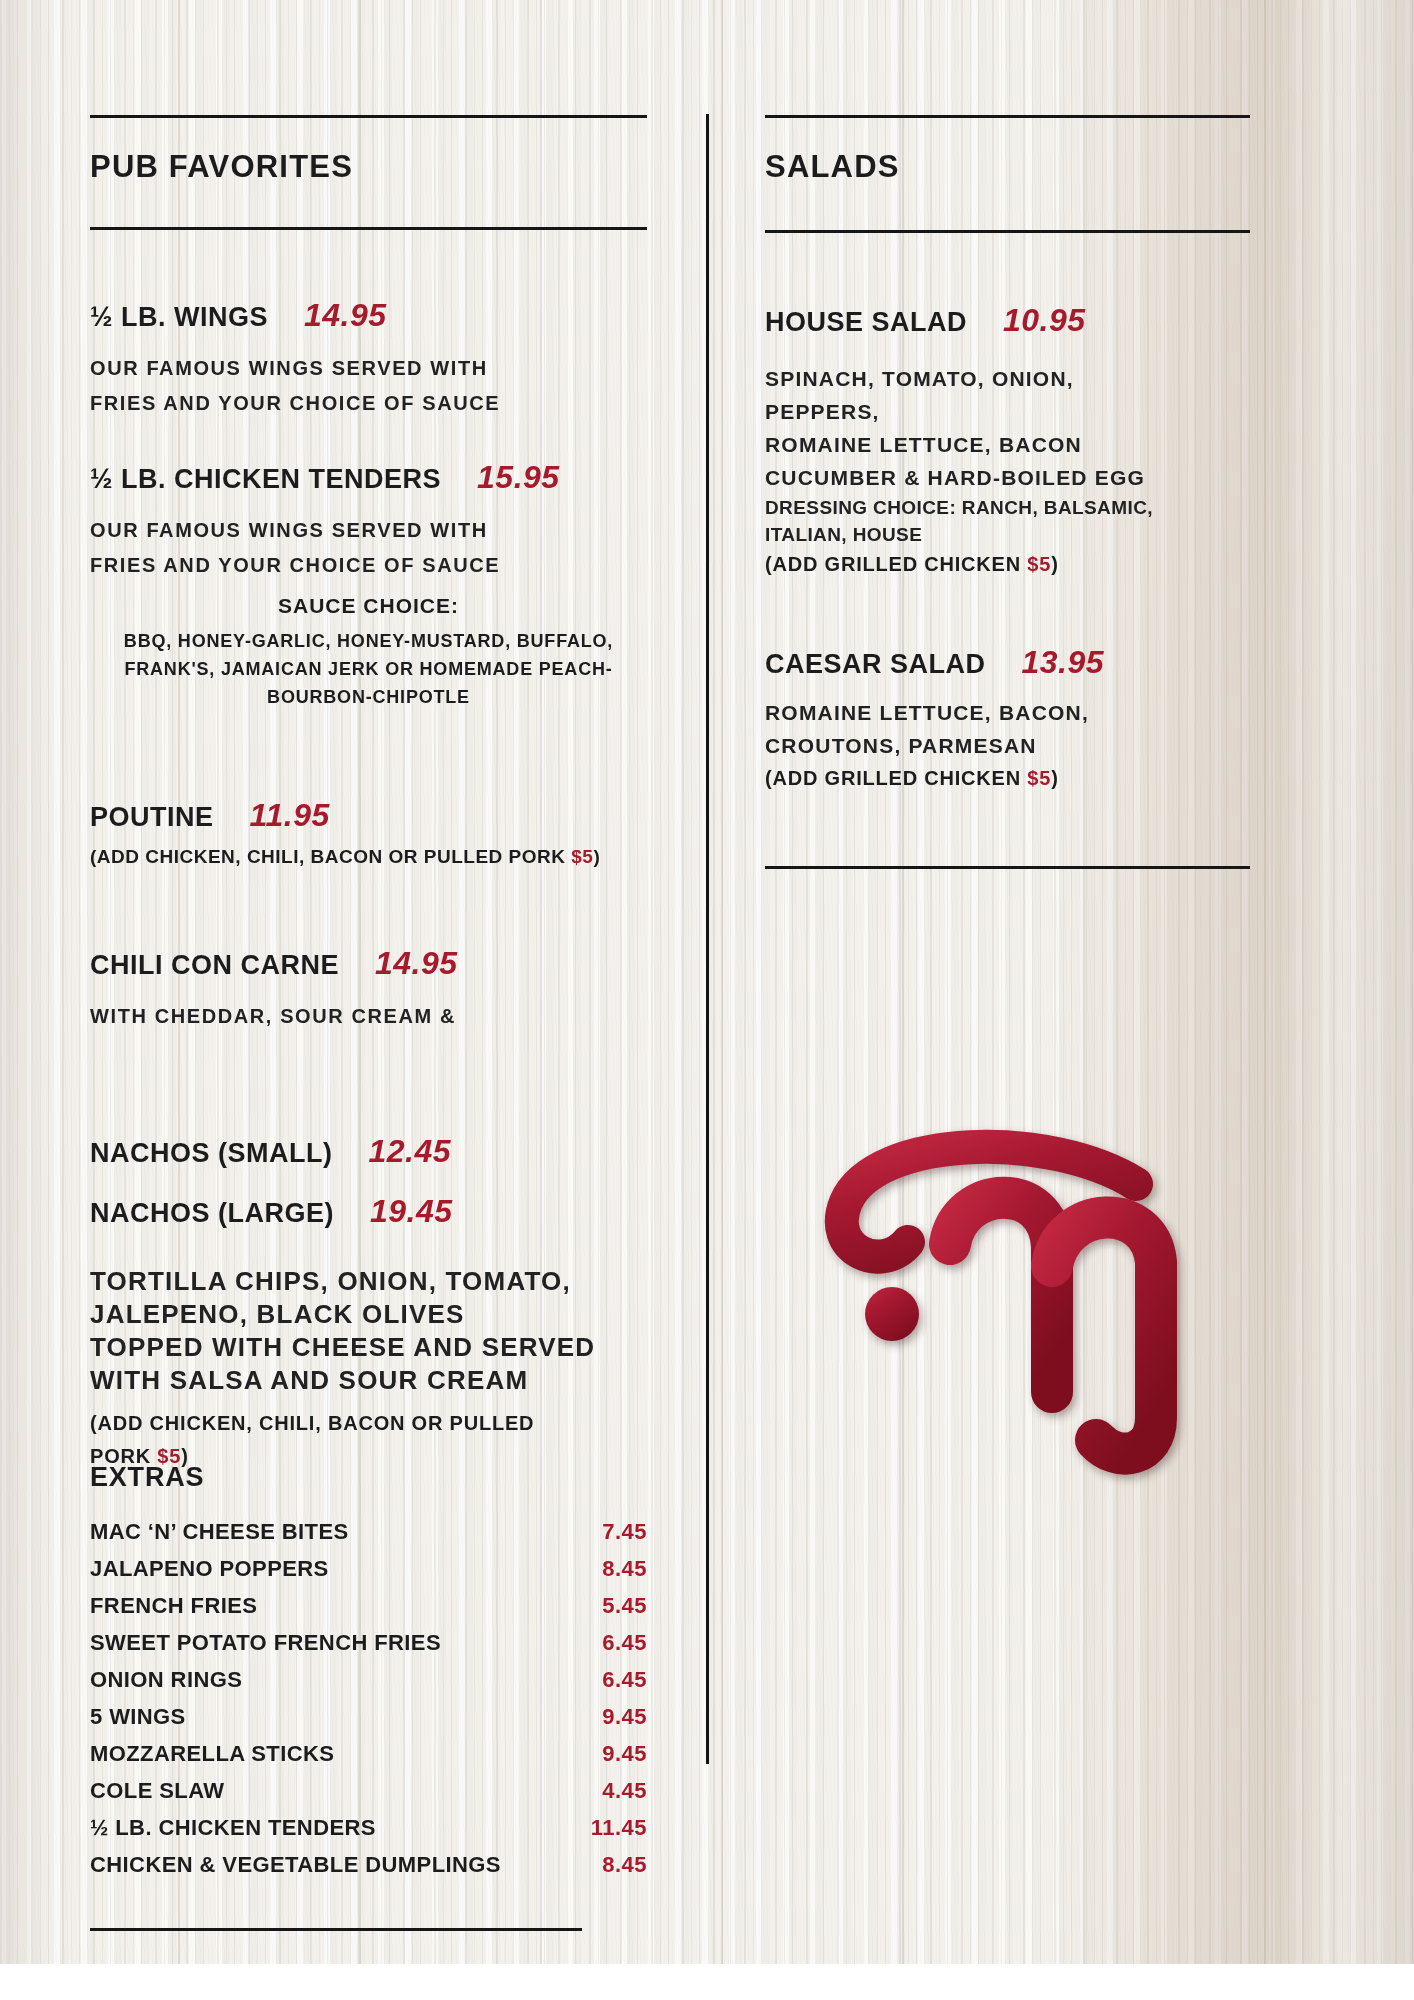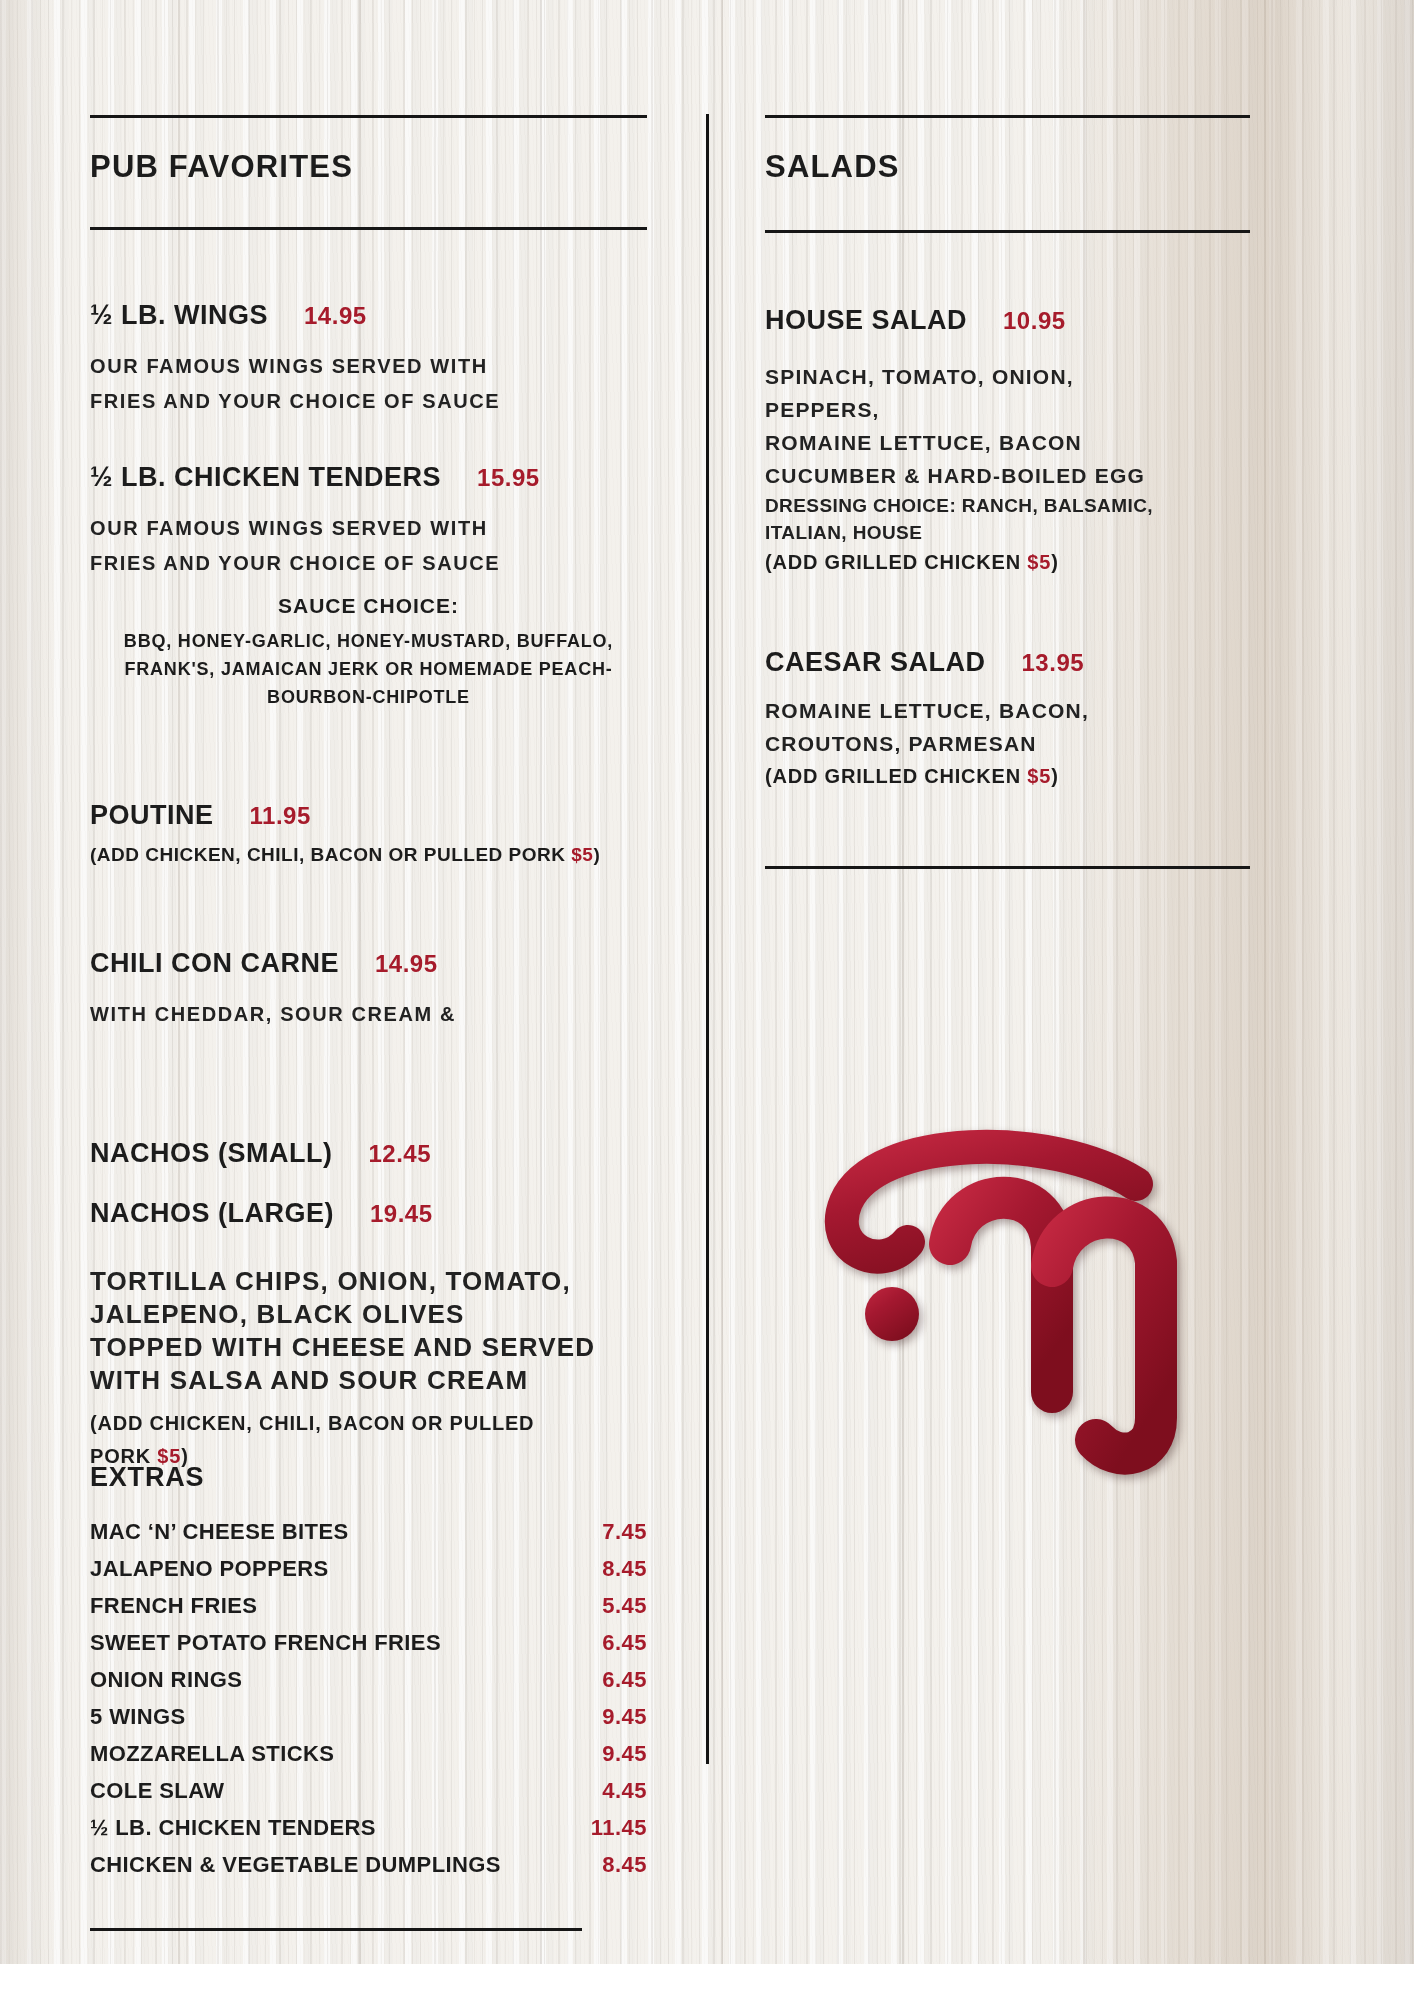--- a/index.html
+++ b/index.html
@@ -21,21 +21,21 @@
       repeating-linear-gradient(90deg, rgba(255,255,255,.55) 0 6px, rgba(236,232,226,.45) 6px 14px, rgba(244,240,234,.55) 14px 27px),
       repeating-linear-gradient(88deg, rgba(150,138,124,.06) 0 1px, transparent 1px 4px);
   }
   .abs{position:absolute;}
   .rule{position:absolute;height:3px;background:#161616;}
   .divider-v{position:absolute;left:706px;top:114px;width:3px;height:1650px;background:#131313;}
 
   .heading{font-size:31px;font-weight:700;letter-spacing:1.2px;line-height:38px;}
   .item-row{display:flex;align-items:baseline;gap:36px;}
   .item-name{font-size:27px;font-weight:700;letter-spacing:.5px;line-height:36px;}
-  .price{font-size:24px;font-weight:700;color:var(--red);letter-spacing:.5px;}
+  .price{font-size:32px;font-weight:700;color:var(--red);letter-spacing:.5px;font-style:italic;}
   .desc{margin-top:16px;font-size:20px;font-weight:700;letter-spacing:1.6px;line-height:35px;color:#222;}
   .desc-r{margin-top:22px;font-size:21px;font-weight:700;letter-spacing:1.2px;line-height:33px;color:#222;}
   .desc-sm{font-size:19px;font-weight:700;letter-spacing:.4px;line-height:27px;color:#222;}
   .note{font-size:19px;font-weight:700;letter-spacing:.5px;line-height:31px;white-space:nowrap;}
   .note-wrap{font-size:20px;font-weight:700;letter-spacing:.8px;line-height:33px;}
   .note .hl,.note-wrap .hl{color:var(--red);}
   .sauce-block{text-align:center;}
   .sauce-title{font-size:21px;font-weight:700;letter-spacing:1px;line-height:30px;}
   .sauce-lines{margin-top:6px;font-size:18px;font-weight:700;letter-spacing:.8px;line-height:28px;}
   .extras-row{display:flex;justify-content:space-between;align-items:baseline;height:37px;}

